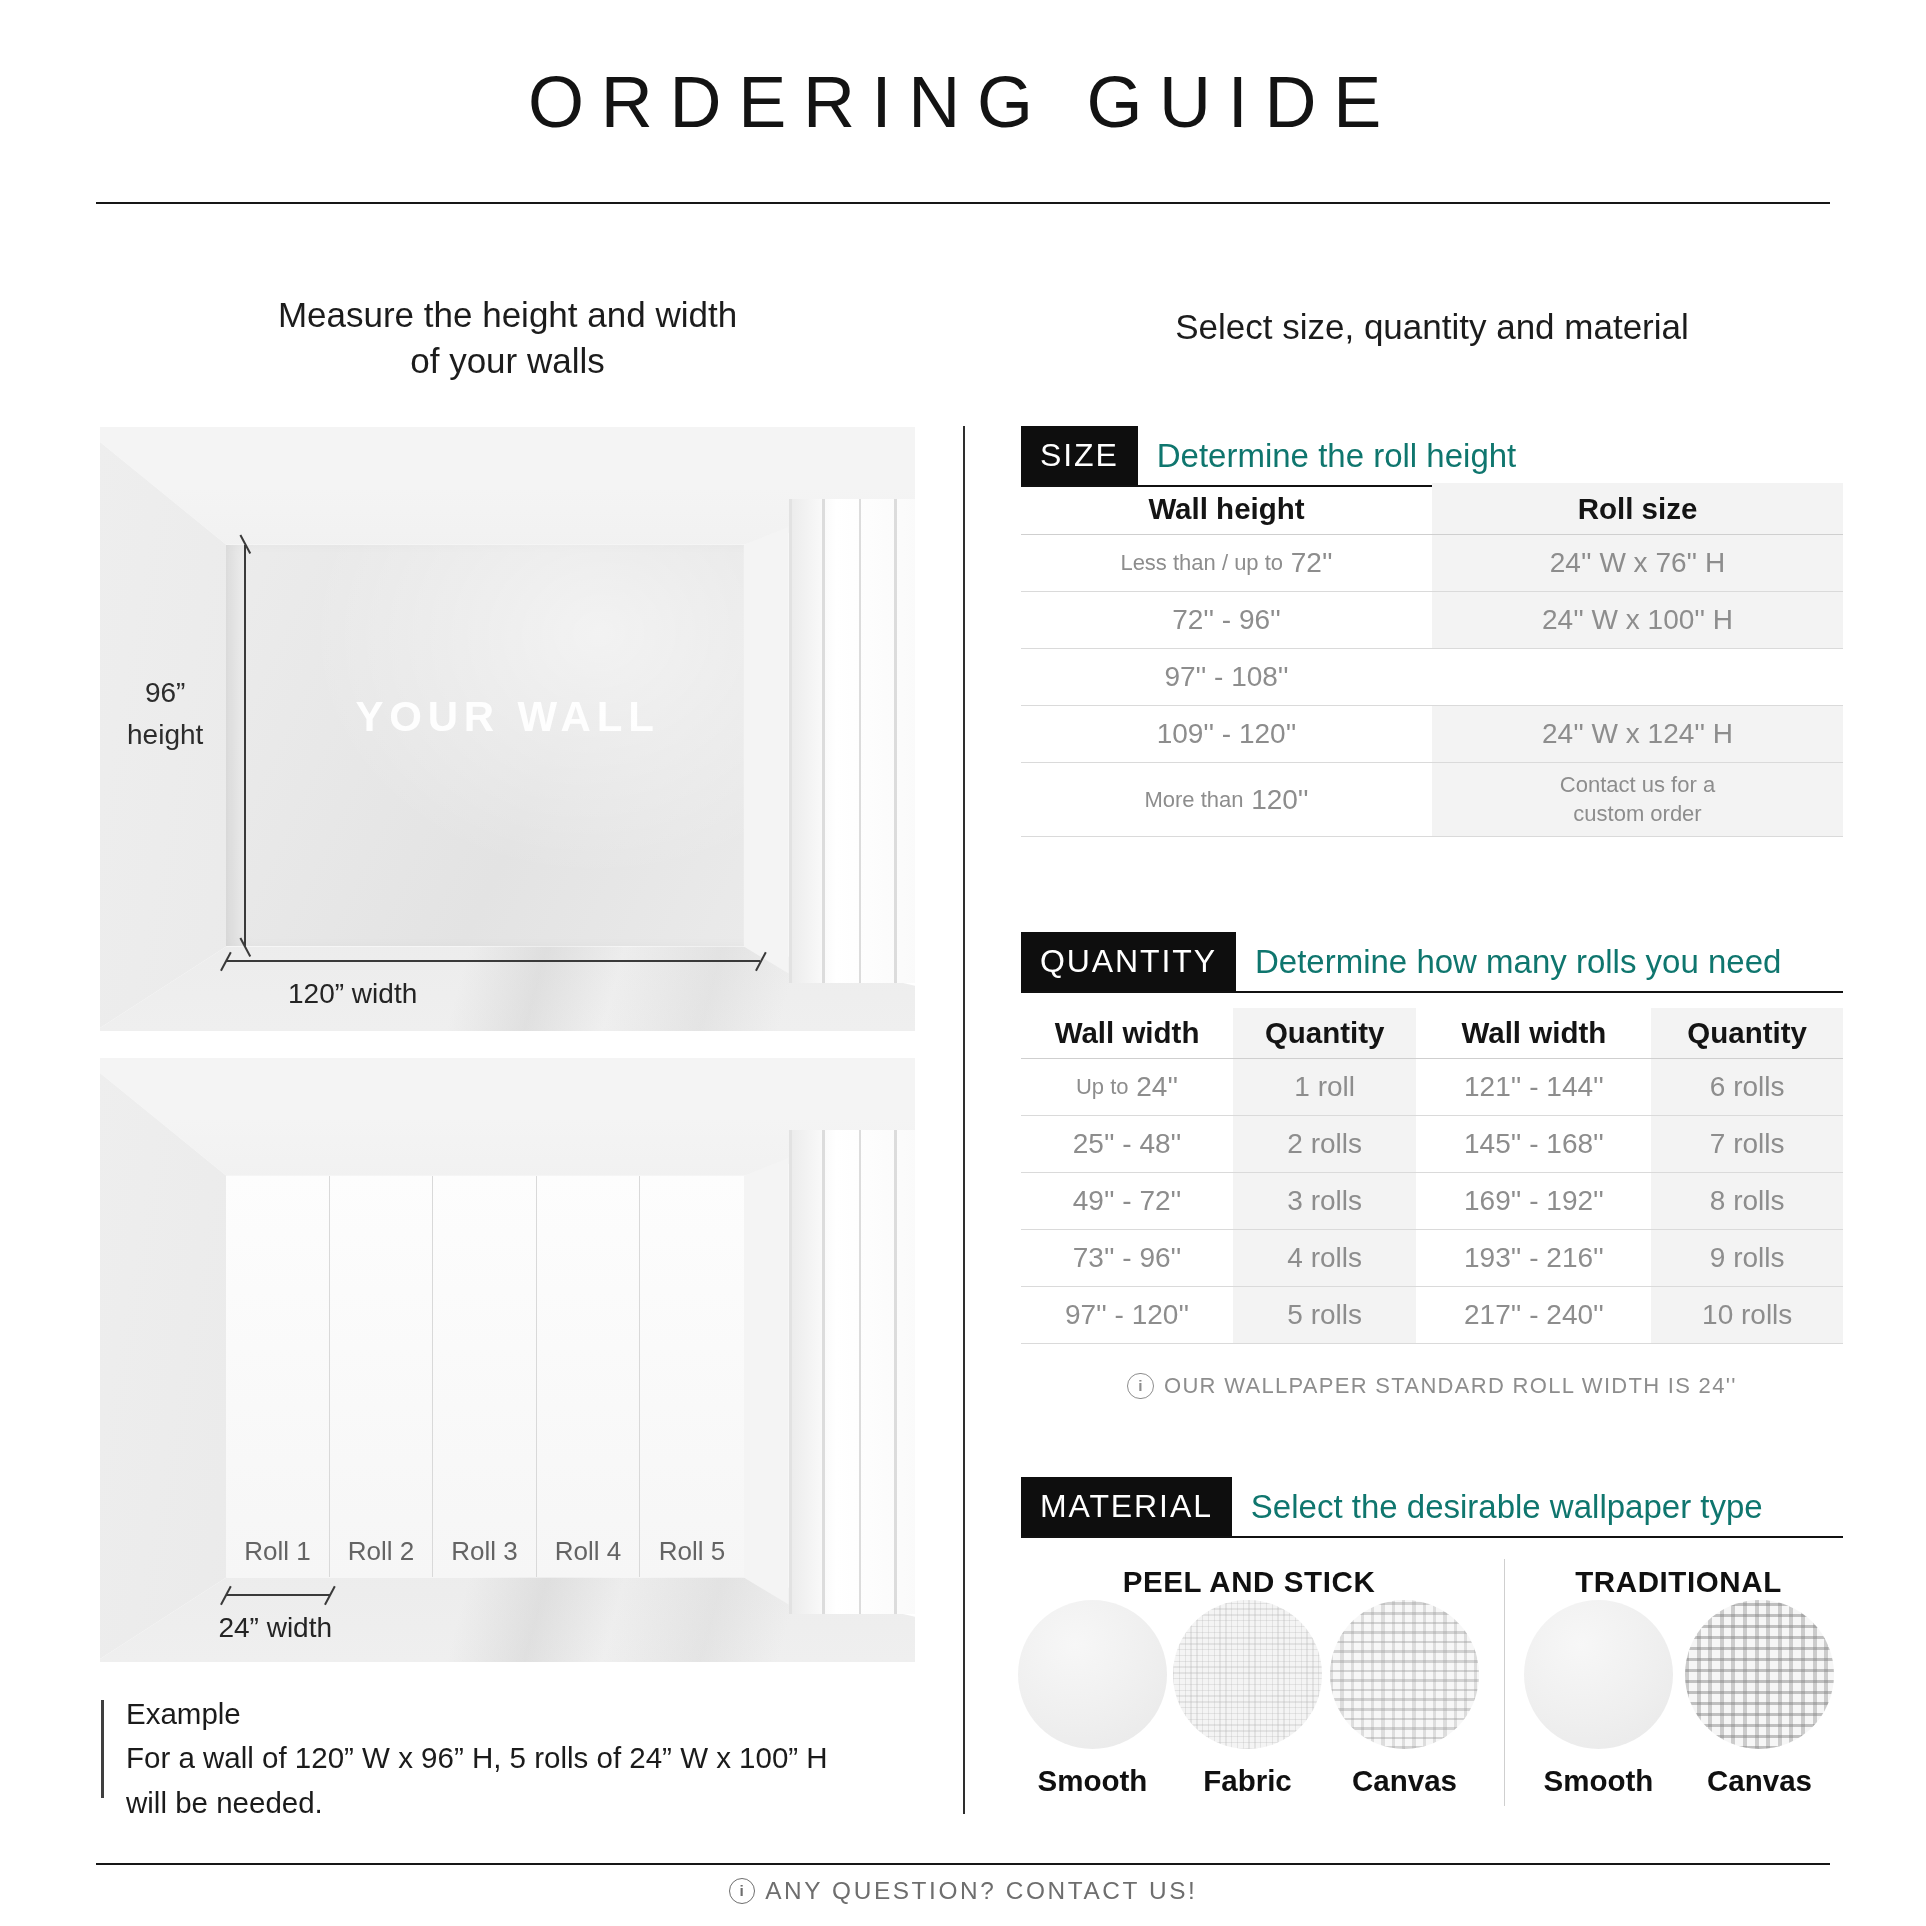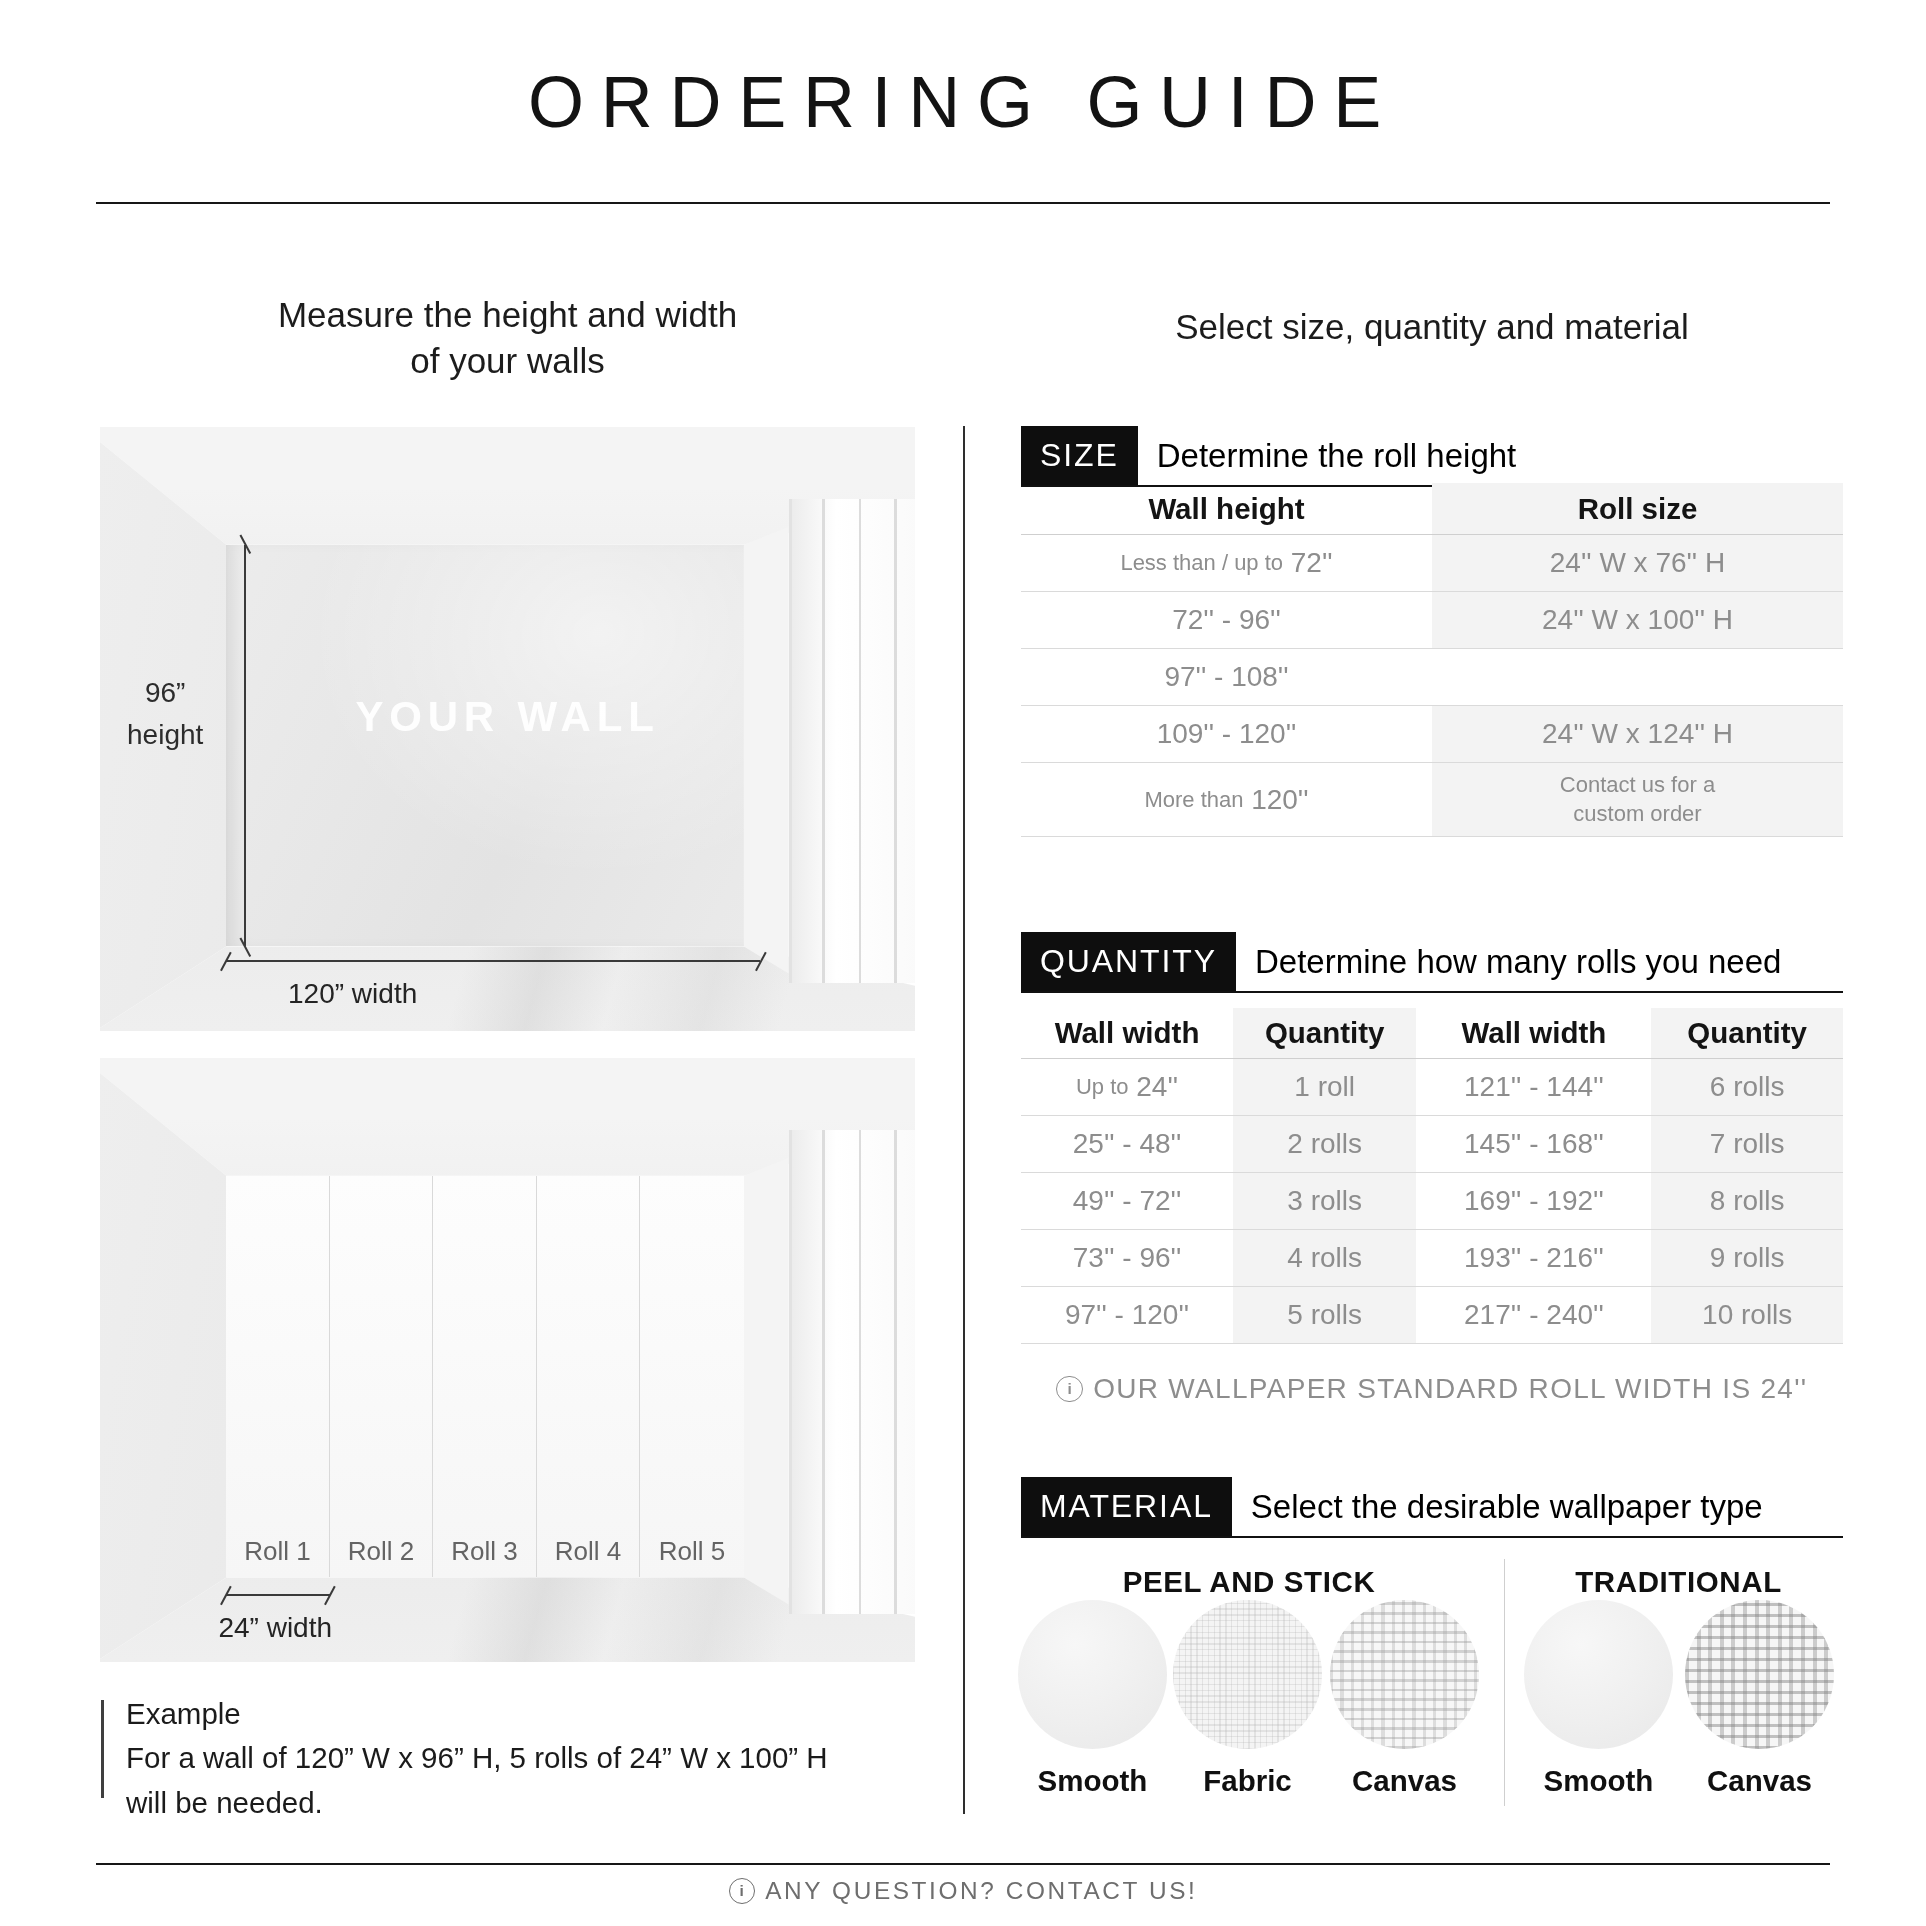--- a/index.html
+++ b/index.html
@@ -72,40 +72,40 @@
 
   
   .example{position:absolute;left:126px;top:1692px;font-size:29.5px;line-height:1.5;color:#1b1b1b;}
   .example-bar{position:absolute;left:101px;top:1700px;width:2.6px;height:98px;background:#3f3f3f;}
 
   
   .sec-head{position:absolute;left:1021px;width:822px;height:59px;display:flex;
             align-items:stretch;border-bottom:2.6px solid #111;}
   .badge{display:flex;align-items:center;padding:4px 19px;background:#0e0e0e;color:#ffffff;
          font-size:32px;font-weight:400;letter-spacing:1.9px;}
-  .sec-title{display:flex;align-items:center;margin-left:19px;font-size:33px;color:#000000;}
+  .sec-title{display:flex;align-items:center;margin-left:19px;font-size:33px;color:#0f766e;}
 
   .tbl{position:absolute;left:1021px;width:822px;}
   .t-row{display:grid;border-bottom:1.3px solid #dadada;}
   .size-tbl .t-row{grid-template-columns:50% 50%;height:56px;}
   .size-tbl .t-head{height:51px;border-bottom:1.3px solid #cfcfcf;}
   .size-tbl .t-last{height:73px;}
   .qty-tbl .t-row{grid-template-columns:25.8% 22.3% 28.6% 23.3%;height:56px;}
   .qty-tbl .t-head{height:50px;border-bottom:1.3px solid #cfcfcf;}
   .cell{display:flex;align-items:center;justify-content:center;text-align:center;
         color:#8d8d8d;font-size:28px;}
   .cell .sm{font-size:22px;margin-right:7.7px;}
   .cell .sm:empty{display:none;margin:0;}
   .cell.head{color:#141414;font-weight:600;font-size:29.5px;}
   .cell.shade{background:#f3f3f3;}
   .cell .two-line{font-size:22px;line-height:1.3;}
 
   .note-row{position:absolute;left:1021px;width:822px;display:flex;align-items:center;
             justify-content:center;gap:10.3px;color:#8d8d8d;}
-  .note-text{font-size:28px;letter-spacing:1.3px;}
+  .note-text{font-size:22px;letter-spacing:1.3px;}
   .info-icon{width:24.4px;height:24.4px;border:1.9px solid currentColor;border-radius:50%;
              display:flex;align-items:center;justify-content:center;
              font-size:15.4px;font-weight:600;font-style:normal;}
 
   
   .mat-group-label{position:absolute;font-size:29.5px;font-weight:600;letter-spacing:0.6px;
                    color:#101010;text-align:center;}
   .swatch{position:absolute;top:1600px;width:149px;height:149px;border-radius:50%;}
   .swatch-label{position:absolute;top:1764px;width:149px;text-align:center;
                 font-size:29.5px;font-weight:600;color:#101010;}

